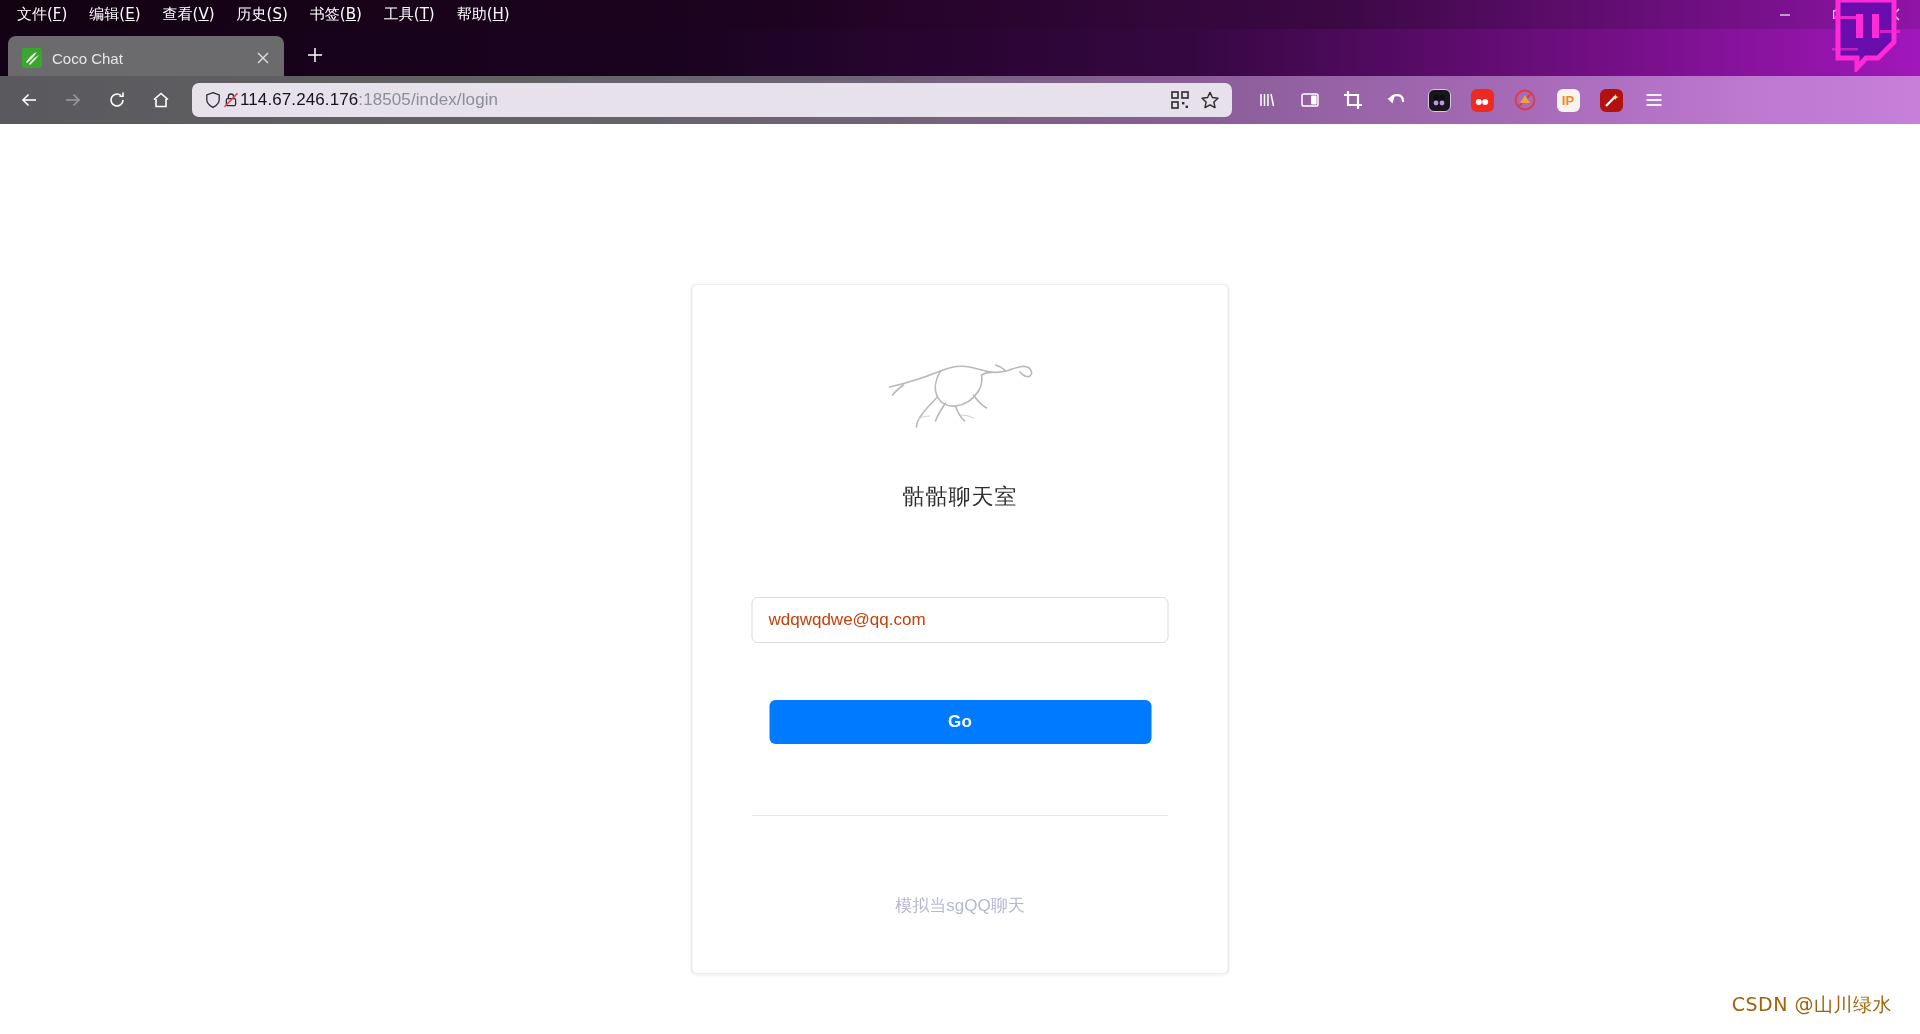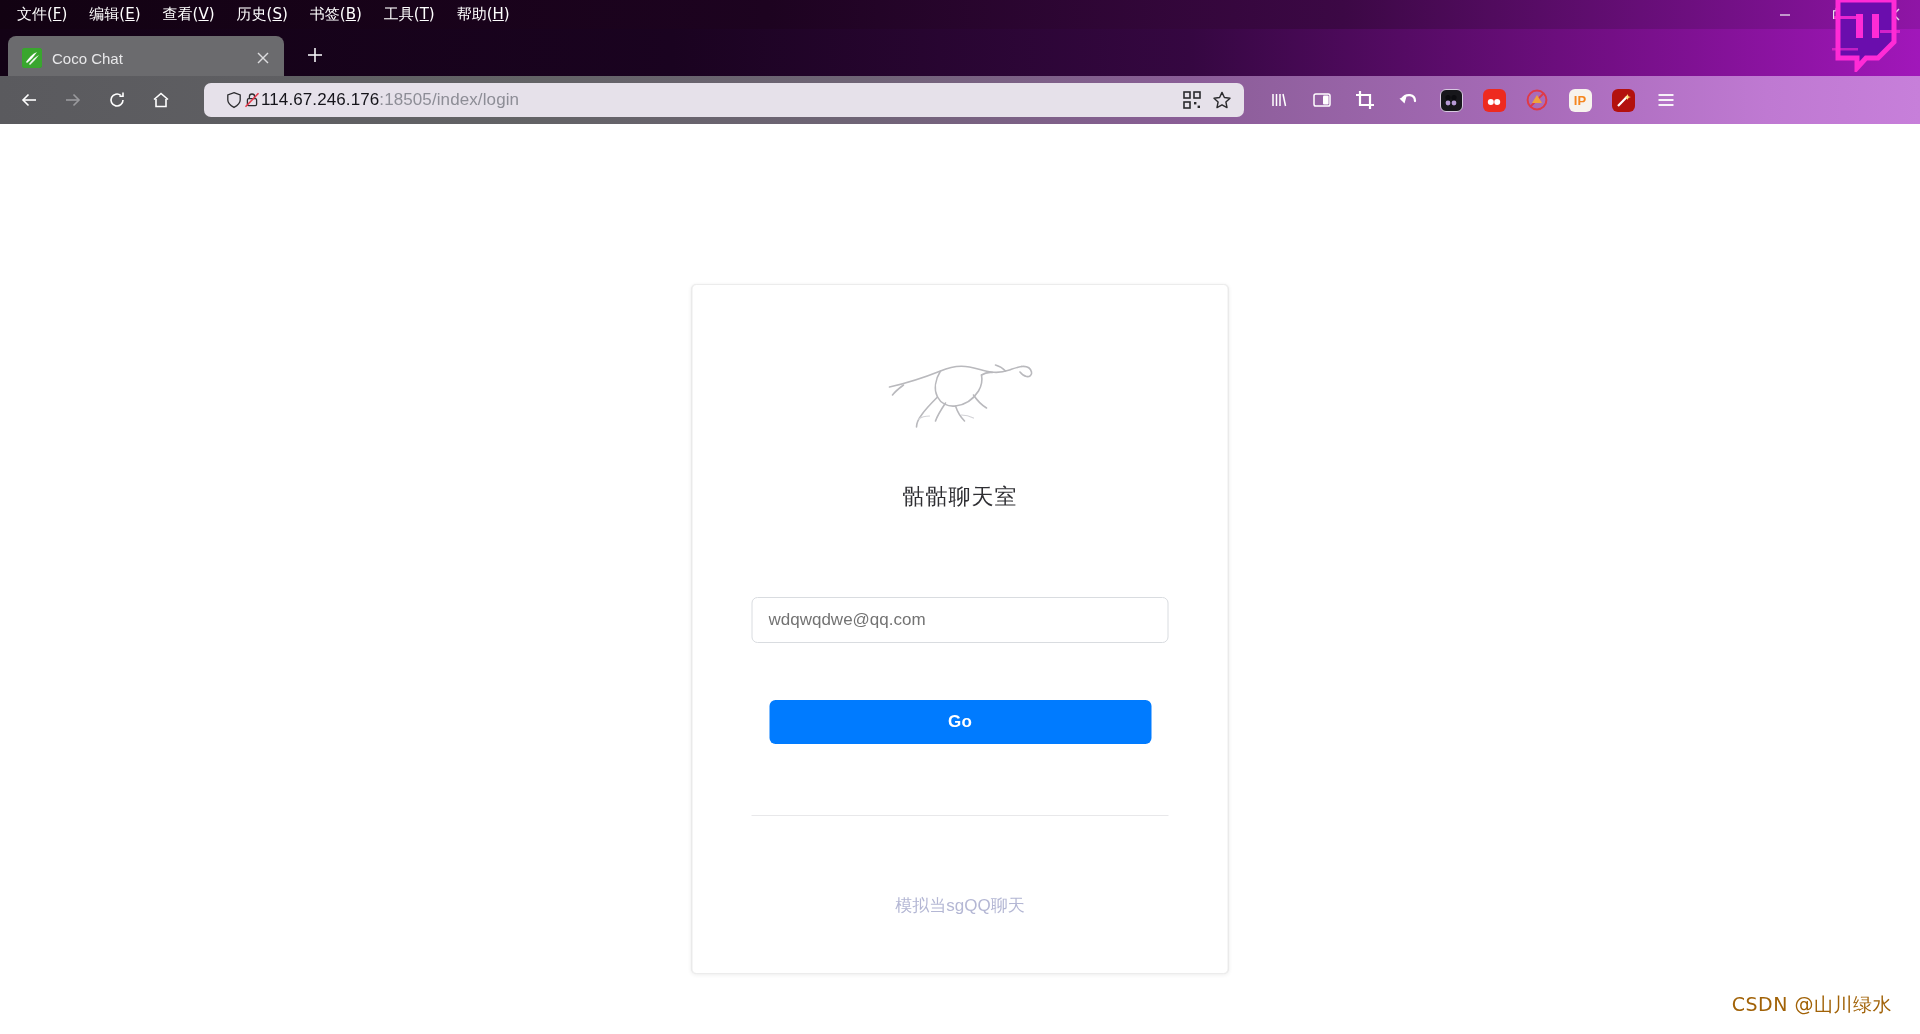--- a/index.html
+++ b/index.html
@@ -154,27 +154,27 @@
     border-radius: 6px;
     color: #ffffff;
   }
   .navbtn.disabled { color: #9a9a9e; }
 
   .urlbar {
     position: relative;
     z-index: 2;
     flex: 1;
     max-width: 1040px;
-    margin: 0 18px 0 24px;
+    margin: 0 18px 0 12px;
     height: 34px;
     background: #e6e1ea;
     border-radius: 7px;
     display: flex;
     align-items: center;
-    padding: 0 8px 0 21px;
+    padding: 0 8px 0 12px;
   }
   .url-shield, .url-lock, .url-qr, .url-star {
     display: flex; align-items: center; justify-content: center;
     flex: 0 0 auto;
     color: #2b2b2e;
   }
   .url-text {
     flex: 1;
     font-size: 17px;
     color: #15141a;
@@ -241,21 +241,21 @@
     letter-spacing: 1px;
   }
   .email-input {
     margin-top: 56px;
     width: 417px;
     height: 46px;
     border: 1px solid #d9dce0;
     border-radius: 6px;
     padding: 0 16px;
     font-size: 17px;
-    color: #737373;
+    color: #c2410c;
     outline: none;
     background: #fff;
     font-family: "Liberation Sans", sans-serif;
   }
   .email-input::placeholder { color: #a8acb3; }
   .go-button {
     margin-top: 28px;
     width: 382px;
     height: 44px;
     background: #007bff;

